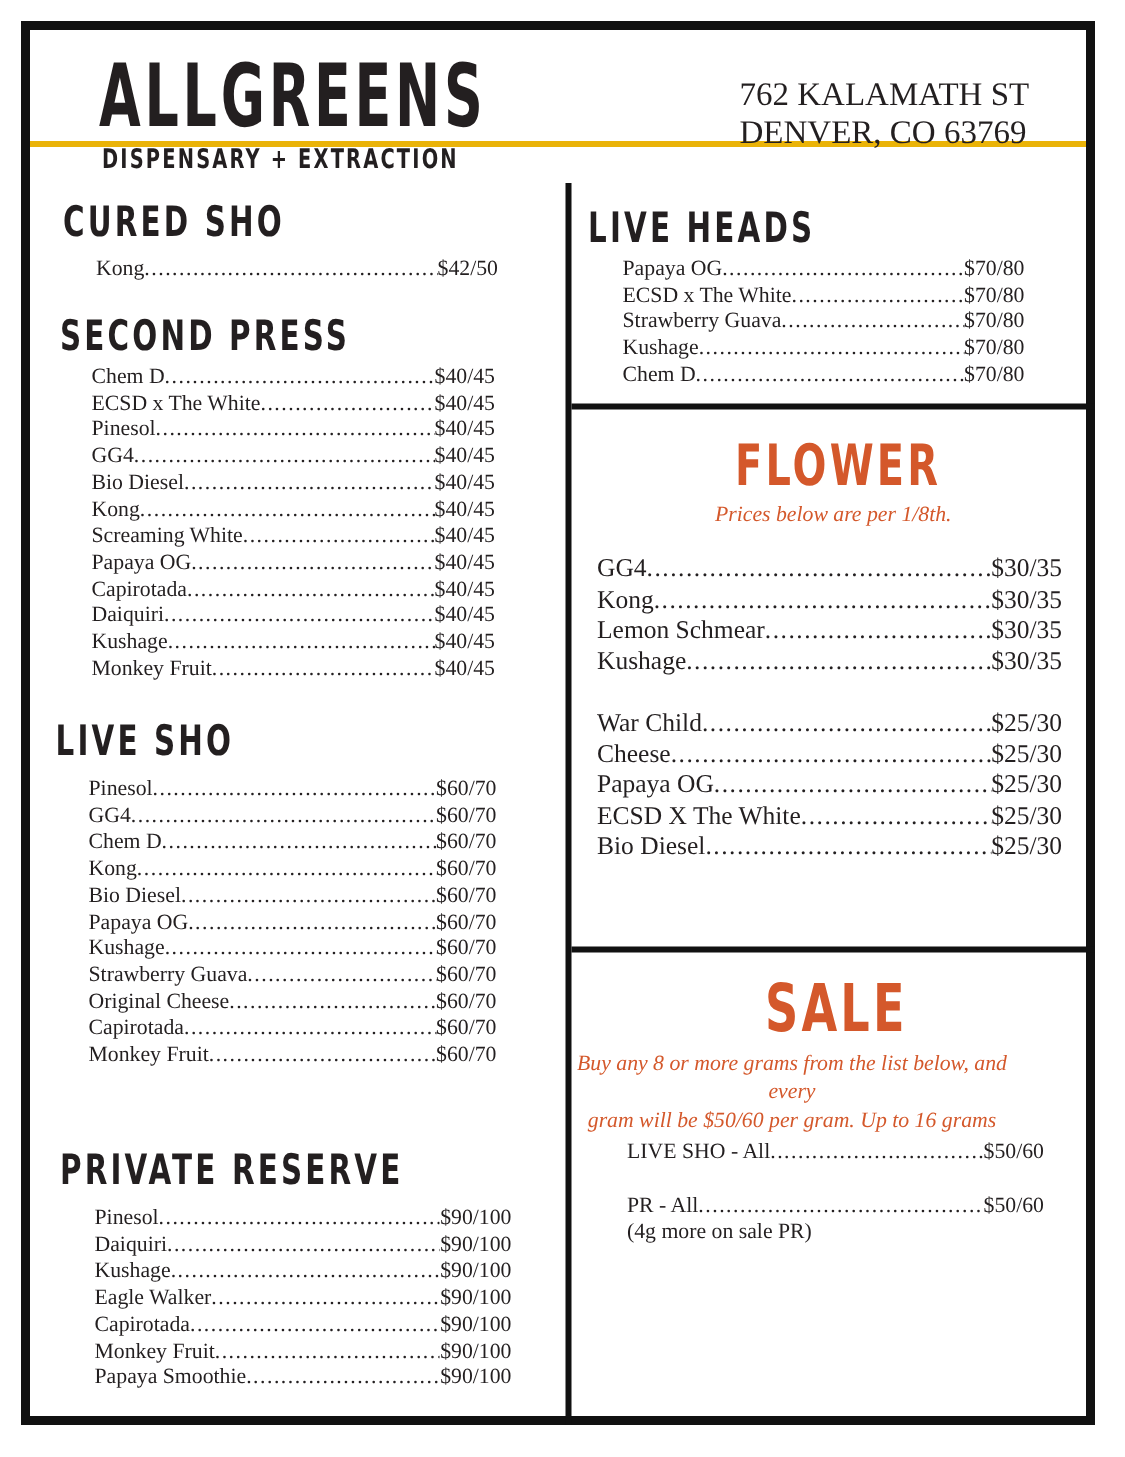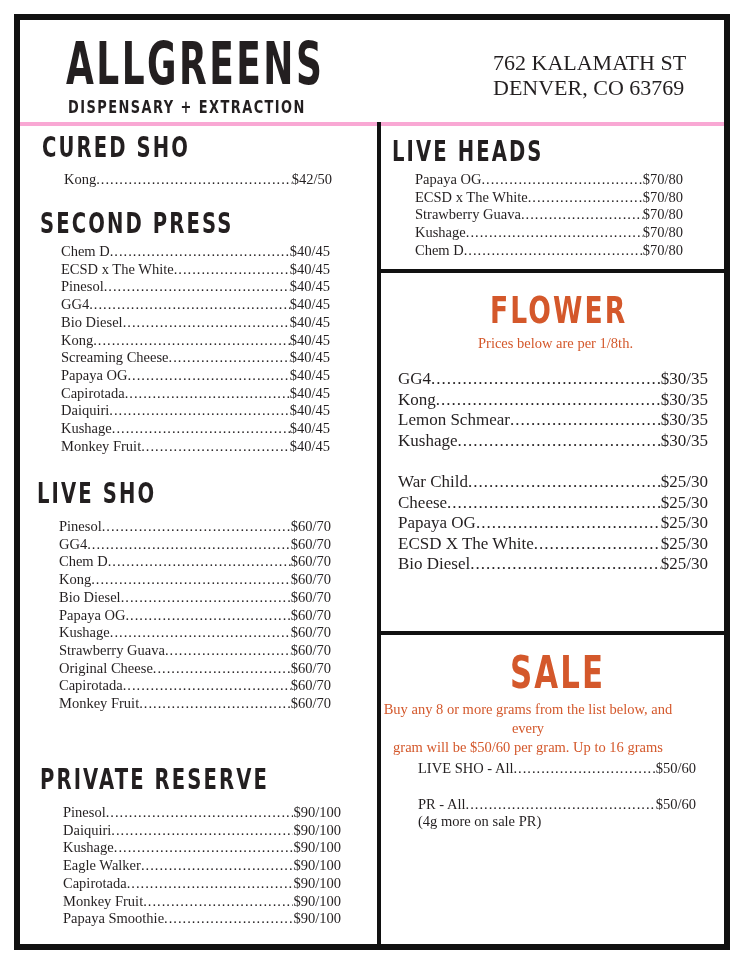--- a/index.html
+++ b/index.html
@@ -1,33 +1,33 @@
 <!DOCTYPE html>
 <html><head>
 <meta charset="utf-8">
 <style>
   html, body { margin: 0; padding: 0; background: #ffffff; }
   body { width: 750px; height: 971px; position: relative; overflow: hidden; font-family: "Liberation Serif", serif; color: #231f20; }
   .frame { position: absolute; left: 14px; top: 14px; width: 716px; height: 936px; border: 6px solid #111; box-sizing: border-box; }
-  .header { position: absolute; left: 0; top: 0; width: 100%; height: 106px; border-bottom: 4px solid #f9a8d4; box-sizing: border-box; }
+  .header { position: absolute; left: 0; top: 0; width: 100%; height: 78px; border-bottom: 4px solid #eab308; box-sizing: border-box; }
   .brand { position: absolute; left: 46px; top: 12px; font-family: "DejaVu Sans", sans-serif; font-weight: bold; font-size: 58px; letter-spacing: 4px; transform: scaleX(0.62); transform-origin: left top; line-height: 64px; }
   .tagline { position: absolute; left: 48px; top: 76px; font-family: "DejaVu Sans", sans-serif; font-weight: bold; font-size: 18px; letter-spacing: 2px; transform: scaleX(0.72); transform-origin: left top; }
   .address { position: absolute; left: 473px; top: 30px; font-size: 22px; line-height: 25px; }
   .col-divider { position: absolute; left: 357px; top: 102px; width: 4px; height: 828px; background: #111; }
   .h-rule { position: absolute; left: 361px; width: 349px; height: 4px; background: #111; }
   .section-title { position: absolute; font-family: "DejaVu Sans", sans-serif; font-weight: bold; font-size: 28px; letter-spacing: 3px; transform: scaleX(0.7); transform-origin: left top; white-space: nowrap; line-height: 30px; }
   .accent { color: #d4582b; }
   .list { position: absolute; font-size: 14.5px; line-height: 17.7px; }
   .row { display: flex; white-space: nowrap; overflow: hidden; }
   .row .name { flex: 0 0 auto; }
   .row .dots { flex: 1 1 auto; overflow: hidden; letter-spacing: 1px; }
   .row .dots::after { content: "........................................................................................................................"; }
   .row .price { flex: 0 0 auto; }
   .big .row { font-size: 17px; line-height: 20.6px; }
-  .note { position: absolute; text-align: center; font-size: 14.5px; line-height: 19px; }
+  .note { position: absolute; text-align: center; font-size: 14.5px; line-height: 19px; font-style: italic; }
   .sale-item { font-size: 14.5px; line-height: 17.5px; align-items: flex-end; }
 </style>
 </head>
 <body>
 
 <div class="frame">
 
   <div class="header">
     <div class="brand">ALLGREENS</div>
     <div class="tagline">DISPENSARY + EXTRACTION</div>
@@ -76,21 +76,21 @@
         <span class="name">Bio Diesel</span>
         <span class="dots"></span>
         <span class="price">$40/45</span>
       </div>
     <div class="row">
         <span class="name">Kong</span>
         <span class="dots"></span>
         <span class="price">$40/45</span>
       </div>
     <div class="row">
-        <span class="name">Screaming Cheese</span>
+        <span class="name">Screaming White</span>
         <span class="dots"></span>
         <span class="price">$40/45</span>
       </div>
     <div class="row">
         <span class="name">Papaya OG</span>
         <span class="dots"></span>
         <span class="price">$40/45</span>
       </div>
     <div class="row">
         <span class="name">Capirotada</span>

